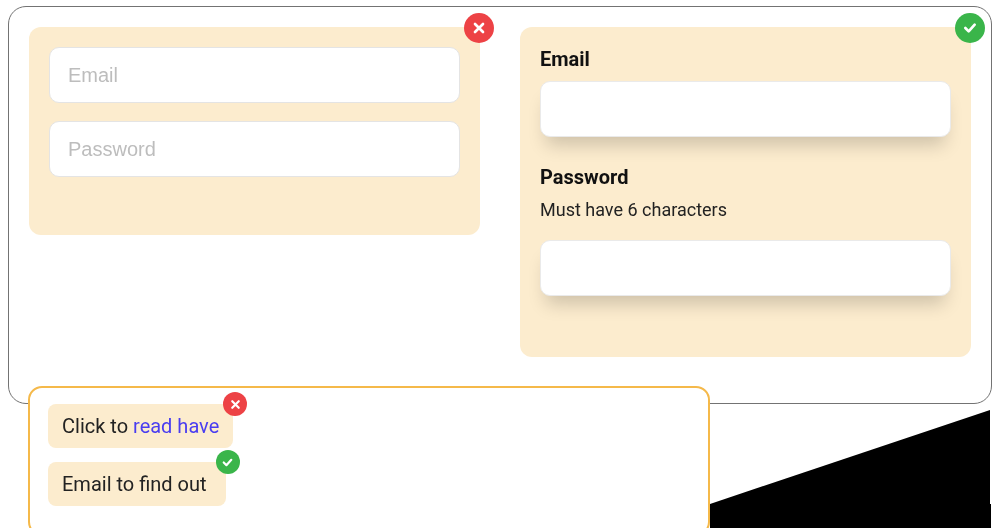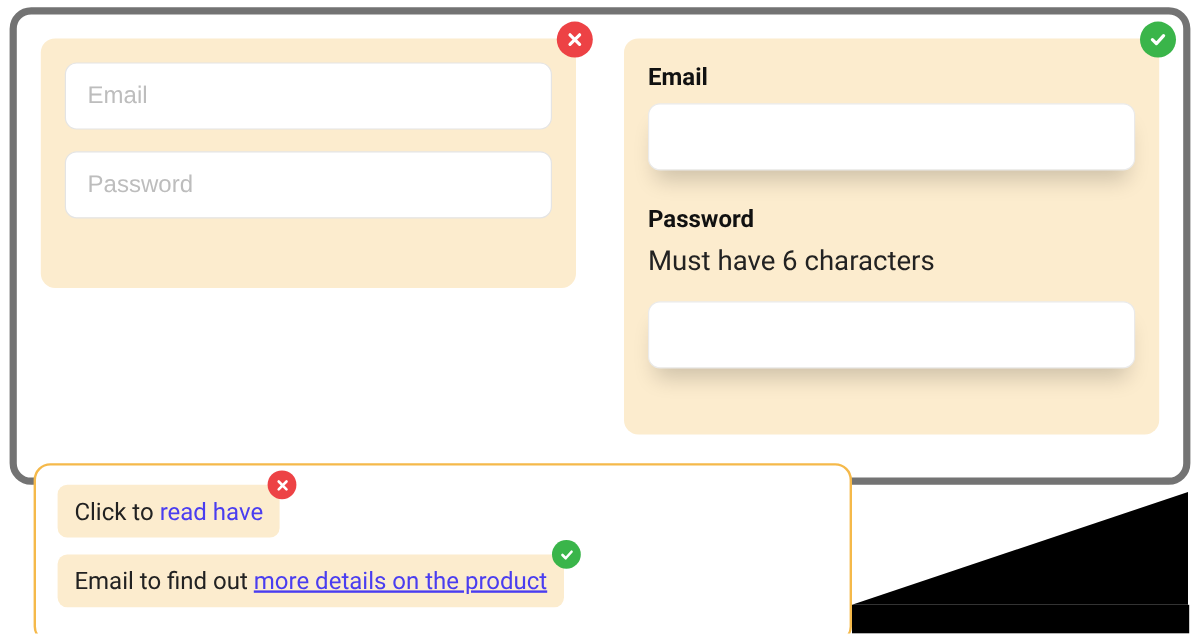--- a/index.html
+++ b/index.html
@@ -10,21 +10,21 @@
       height: 528px;
       position: relative;
     }
     .outer-card {
       position: absolute;
       left: 8px;
       top: 6px;
       width: 984px;
       height: 398px;
       background: #fff;
-      border: 6px solid #737373;
+      border: 1px solid #737373;
       border-radius: 18px;
       padding: 20px;
       display: flex;
       gap: 40px;
     }
     .form-card {
       background: #fcecce;
       border-radius: 12px;
       padding: 20px;
       position: relative;
@@ -63,21 +63,21 @@
     }
     .input-plain::placeholder { color: #bdbdbd; }
     .left .input-plain + .input-plain { margin-top: 18px; }
     .field-label {
       font-weight: 700;
       font-size: 20px;
       color: #111;
       margin-bottom: 10px;
     }
     .field-hint {
-      font-size: 23px;
+      font-size: 18px;
       color: #222;
       margin-bottom: 20px;
     }
     .input-shadow {
       width: 100%;
       height: 56px;
       border: 1px solid #eaeaea;
       border-radius: 10px;
       background: #fff;
       padding: 0 18px;
@@ -182,15 +182,15 @@
         </svg>
     </div>
     <span>Click to </span>&nbsp;<a href="#">read have</a>
   </div>
   <div class="link-row good">
     <div class="mini-badge good">
       <svg viewBox="0 0 24 24" fill="none" stroke="#fff" stroke-width="4" stroke-linecap="round" stroke-linejoin="round">
           <path d="M5 12 L10 17 L19 7"></path>
         </svg>
     </div>
-    <span>Email to find out </span>&nbsp;<a href="#">more details on the product</a>
+    <span>Email to find out </span>&nbsp;
   </div>
 </div>
 
 </body></html>

